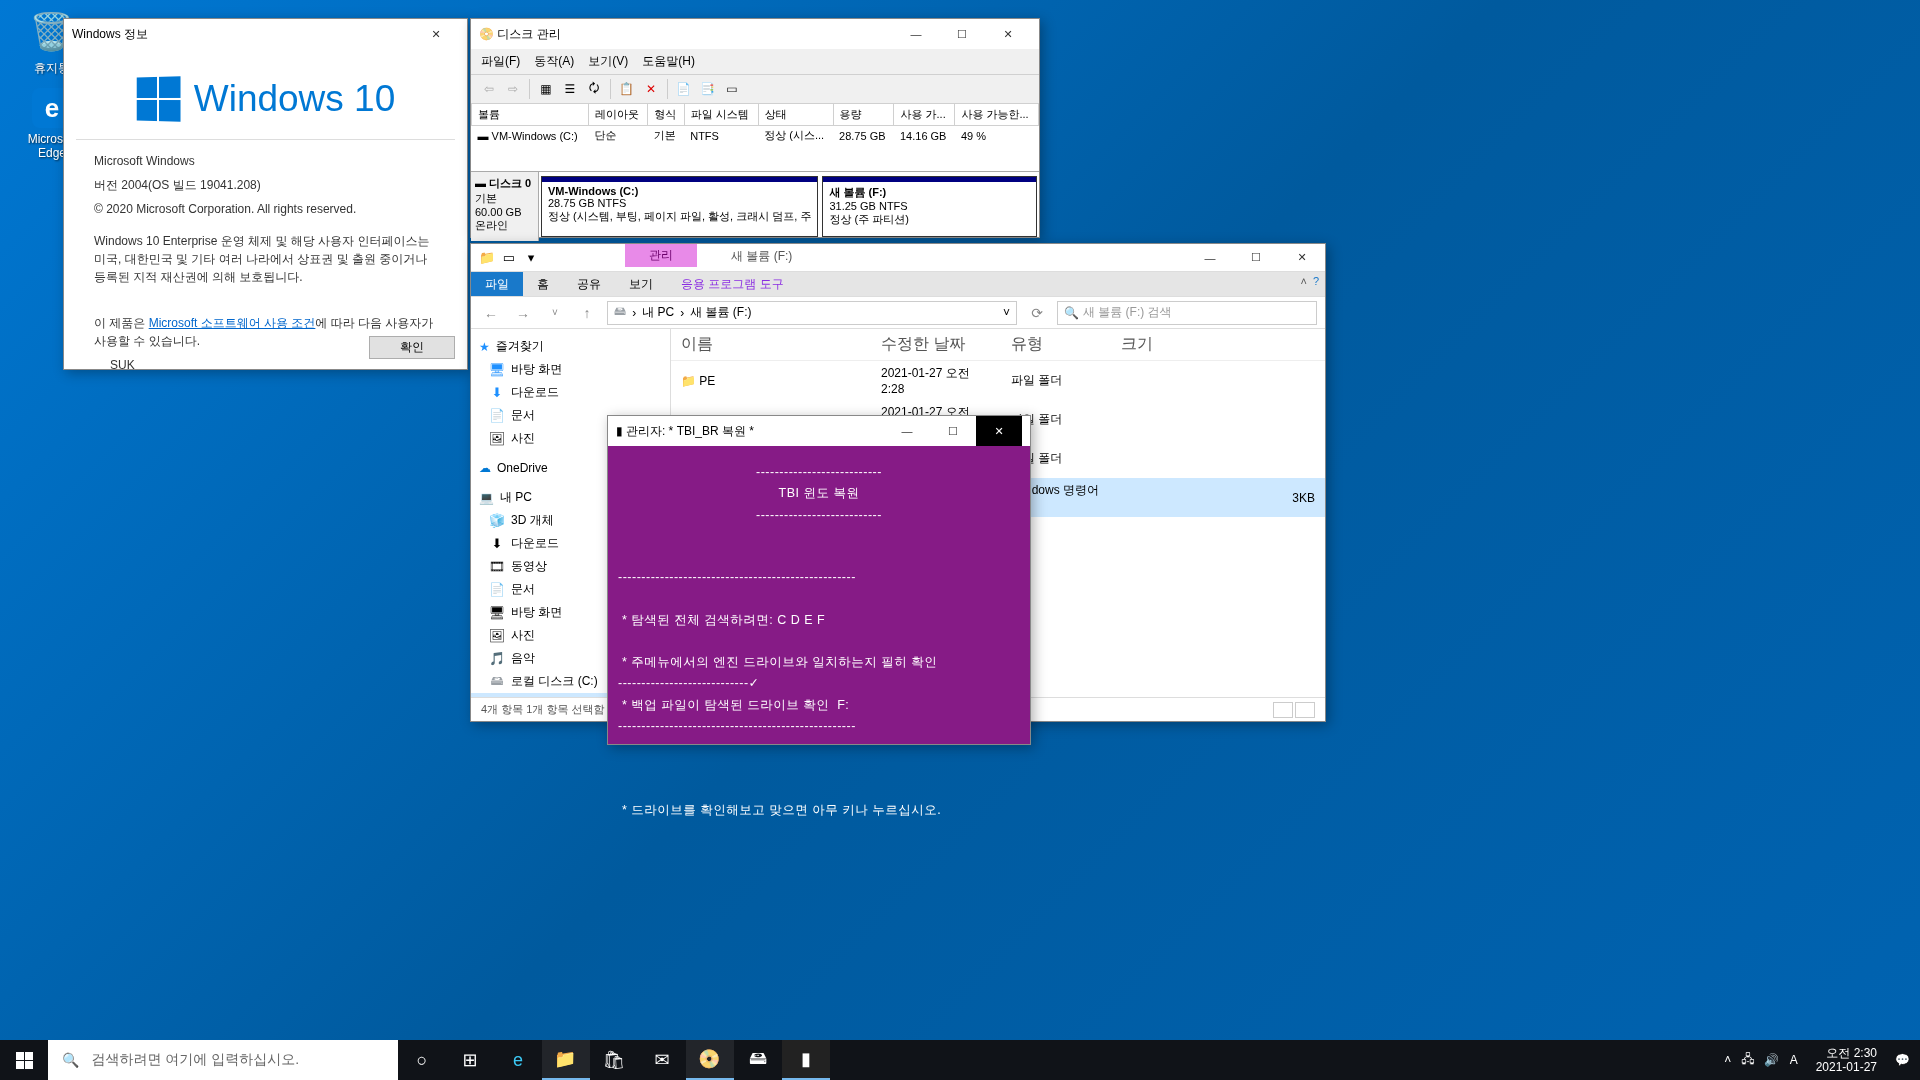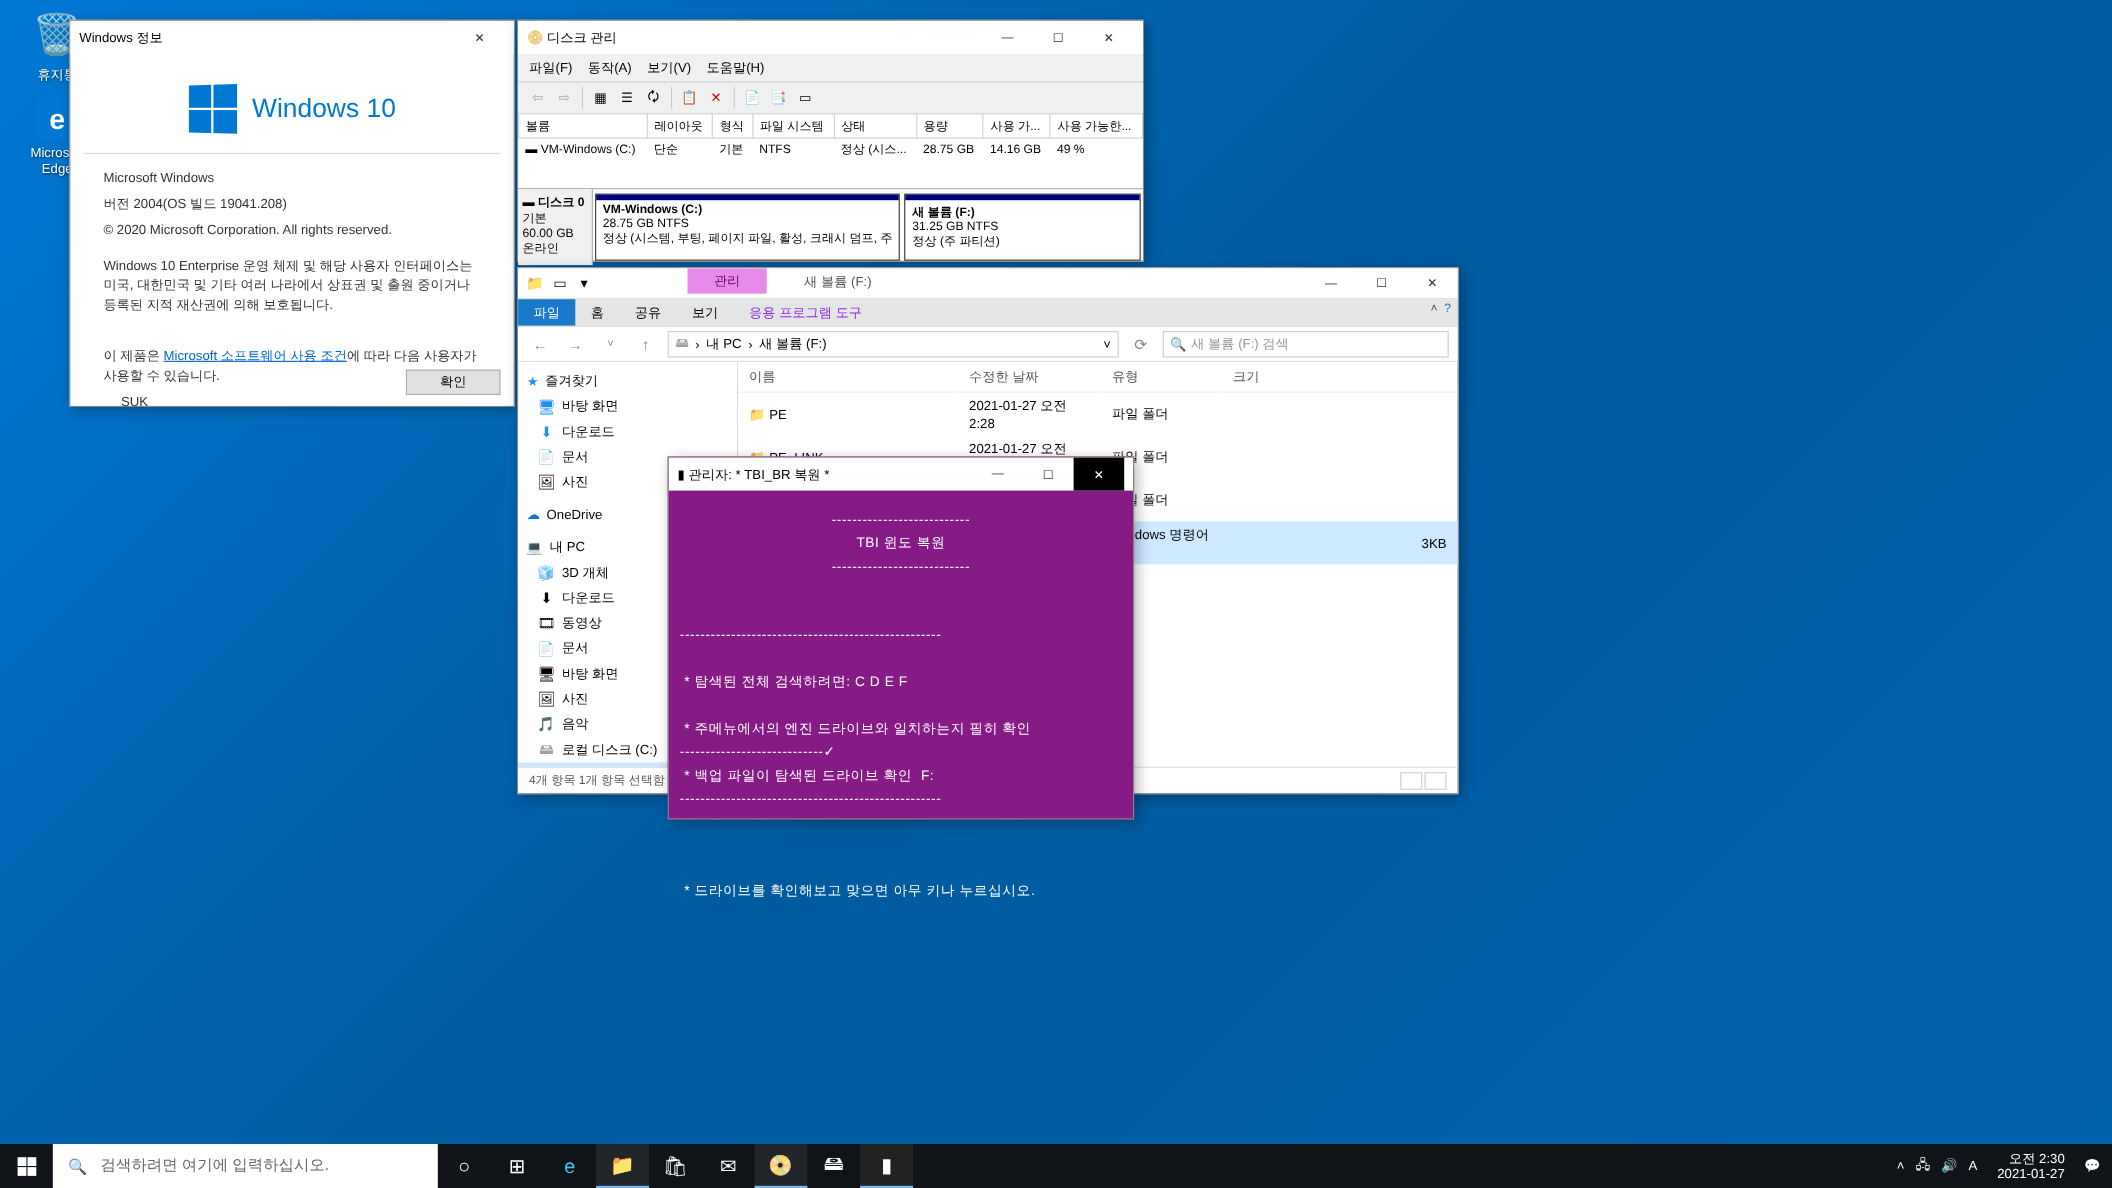--- a/index.html
+++ b/index.html
@@ -14,21 +14,21 @@
 .win { position: absolute; background: #fff; border: 1px solid #888; box-shadow: 3px 3px 12px rgba(0,0,0,0.3); }
 .titlebar { height: 30px; display: flex; align-items: center; padding: 0 8px; font-size: 12px; background: #fff; justify-content: space-between; }
 .winbtns { display: flex; gap: 0; }
 .winbtn { width: 46px; height: 30px; display: flex; align-items: center; justify-content: center; font-size: 11px; color: #333; }
 
 
 #winver { left: 63px; top: 18px; width: 405px; height: 352px; }
 #winver .logo { display: flex; align-items: center; justify-content: center; gap: 14px; padding: 28px 0 18px; }
 #winver .winsq { width: 44px; height: 44px; display: grid; grid-template: 1fr 1fr / 1fr 1fr; gap: 2px; transform: perspective(80px) rotateY(-6deg); }
 #winver .winsq div { background: #0078d4; }
-#winver .brand { color: #0078d4; font-size: 24px; font-weight: 300; }
+#winver .brand { color: #0078d4; font-size: 37px; font-weight: 300; }
 #winver .txt { padding: 0 30px; font-size: 12px; color: #333; line-height: 1.5; }
 #winver .txt p { margin-bottom: 6px; }
 #winver .txt a { color: #0066cc; text-decoration: underline; }
 #winver .okbtn { position: absolute; right: 12px; bottom: 10px; width: 86px; height: 23px; border: 1px solid #adadad; background: #e1e1e1; font-size: 12px; }
 
 
 #diskmgmt { left: 470px; top: 18px; width: 570px; height: 220px; }
 #diskmgmt .menubar { display: flex; gap: 14px; padding: 4px 10px; font-size: 12px; background: #f0f0f0; }
 #diskmgmt .toolbar { display: flex; gap: 4px; padding: 4px 8px; background: #f0f0f0; border-top: 1px solid #d0d0d0; }
 #diskmgmt .toolbar .tbtn { width: 20px; height: 20px; border: 1px solid transparent; font-size: 12px; display: flex; align-items: center; justify-content: center; }
@@ -57,21 +57,21 @@
 #explorer .addr { flex: 1; border: 1px solid #ccc; height: 24px; display: flex; align-items: center; padding: 0 6px; font-size: 12px; gap: 6px; }
 #explorer .search { width: 260px; border: 1px solid #ccc; height: 24px; padding: 0 6px; font-size: 12px; color: #999; display: flex; align-items: center; gap: 4px; }
 #explorer .body { display: flex; height: 368px; }
 #explorer .nav { width: 200px; border-right: 1px solid #ddd; overflow-y: auto; font-size: 12px; padding: 6px 0; }
 #explorer .nav .item { padding: 3px 4px 3px 18px; display: flex; align-items: center; gap: 6px; }
 #explorer .nav .item.sel { background: #cde8ff; }
 #explorer .nav .item .i { width: 16px; height: 16px; display: inline-flex; align-items: center; justify-content: center; font-size: 13px; }
 #explorer .nav .grp { padding: 3px 4px 3px 8px; display: flex; align-items: center; gap: 6px; }
 #explorer .list { flex: 1; font-size: 12px; position: relative; }
 #explorer .list table { width: 100%; border-collapse: collapse; }
-#explorer .list th { text-align: left; font-weight: normal; padding: 5px 10px; border-bottom: 1px solid #eee; color: #555; font-size: 12px; }
+#explorer .list th { text-align: left; font-weight: normal; padding: 5px 10px; border-bottom: 1px solid #eee; color: #555; font-size: 16px; }
 #explorer .list td { padding: 4px 10px; }
 #explorer .list tr.sel td { background: #cde8ff; }
 #explorer .status { height: 24px; border-top: 1px solid #ddd; font-size: 11px; padding: 4px 10px; color: #555; display: flex; justify-content: space-between; align-items: center; }
 #explorer .status .views { display: flex; gap: 2px; }
 #explorer .status .views span { width: 20px; height: 16px; border: 1px solid #ccc; }
 
 
 #console { left: 607px; top: 415px; width: 424px; height: 330px; background: #861b86; color: #fff; font-family: "Consolas", monospace; font-size: 13px; }
 #console .titlebar { background: #fff; color: #000; }
 #console .cbody { padding: 16px 10px; line-height: 1.7; white-space: pre; font-size: 12.5px; letter-spacing: 0.5px; }

